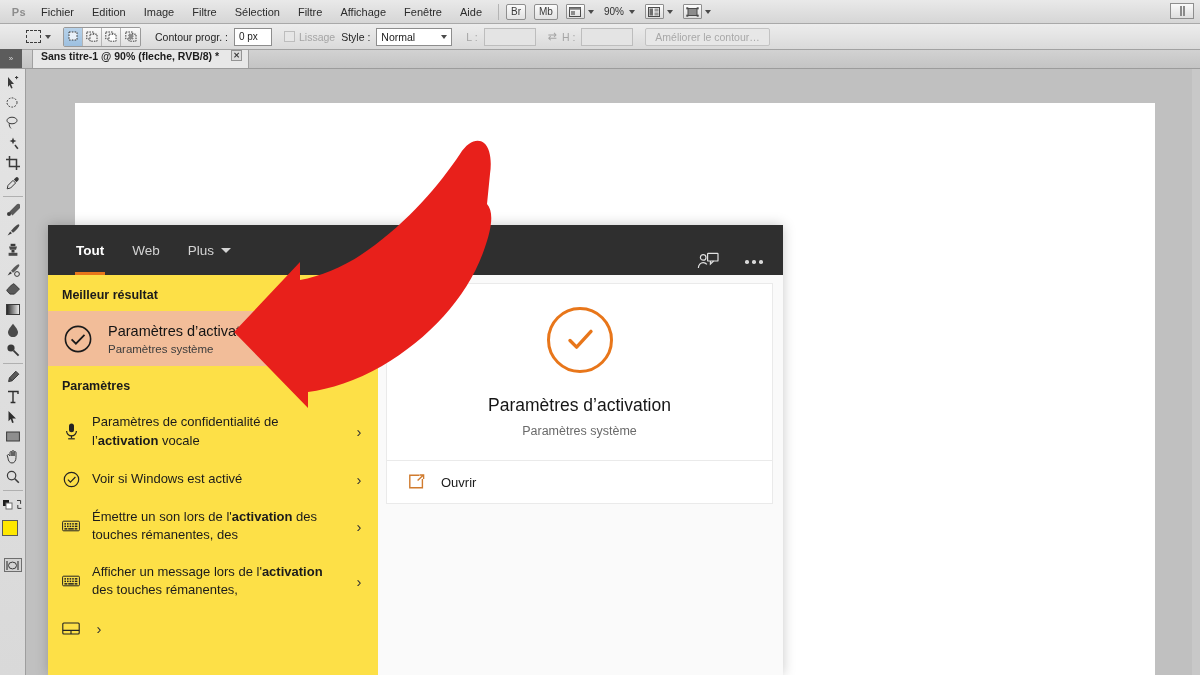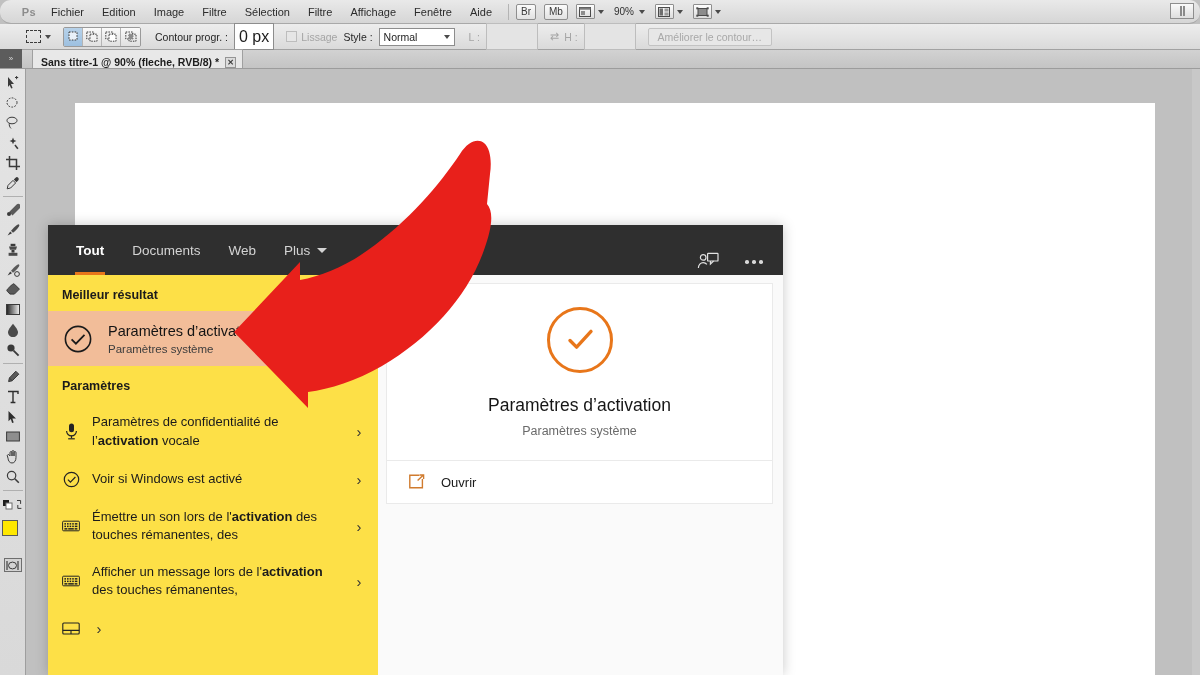--- a/index.html
+++ b/index.html
@@ -9,21 +9,21 @@
     font-family: "Liberation Sans", sans-serif;
     background: #c0c0c0;
   }
   #root { position: relative; width: 1200px; height: 675px; }
 
   
   .ps-menubar{
     position:absolute; left:0; top:0; width:1200px; height:24px;
     background:linear-gradient(#e9e9e9,#d6d6d6);
     border-bottom:1px solid #a9a9a9;
-    display:flex; align-items:center; padding-left:16px;border-radius:11px;
+    display:flex; align-items:center; padding-left:6px;
   }
   .ps-logo{
     width:26px;height:18px;display:flex;align-items:center;justify-content:center;
     color:#8c8c8c;font-weight:bold;font-size:11px;letter-spacing:0.5px;
   }
   .ps-menu-item{
     font-size:11px;color:#2b2b2b;padding:3px 9px;white-space:nowrap;
   }
   .ps-sep{width:1px;height:16px;background:#b4b4b4;margin:0 7px;}
   .ps-btnbox{
@@ -57,22 +57,22 @@
   }
   .opt-group{display:flex;border:1px solid #9a9a9a;border-radius:2px;overflow:hidden;margin-right:14px;}
   .opt-gbtn{
     width:19px;height:18px;background:linear-gradient(#fafafa,#e0e0e0);
     border-right:1px solid #b4b4b4;display:flex;align-items:center;justify-content:center;
   }
   .opt-gbtn:last-child{border-right:none;}
   .opt-gbtn.active{background:linear-gradient(#b7d2ea,#9dc0e0);}
   .opt-label{font-size:10.5px;color:#262626;margin-right:6px;white-space:nowrap;}
   .opt-input{
-    border:1px solid #8d8d8d;background:#fff;height:27px;min-width:38px;
-    font-size:16px;color:#1c1c1c;display:flex;align-items:center;padding:0 4px;margin-right:12px;
+    border:1px solid #8d8d8d;background:#fff;height:18px;min-width:38px;
+    font-size:10px;color:#1c1c1c;display:flex;align-items:center;padding:0 4px;margin-right:12px;
   }
   .opt-input.wide{min-width:52px;}
   .opt-input.disabled{background:#e4e4e4;border-color:#bdbdbd;}
   .opt-check{
     width:11px;height:11px;border:1px solid #bdbdbd;background:#e6e6e6;margin-right:4px;
   }
   .opt-dim{font-size:10.5px;color:#a5a5a5;margin-right:6px;}
   .opt-select{
     border:1px solid #8d8d8d;background:#fff;height:18px;width:76px;
     font-size:10.5px;color:#1c1c1c;display:flex;align-items:center;
@@ -92,22 +92,22 @@
     position:absolute;left:0;top:50px;width:1200px;height:19px;
     background:linear-gradient(#d2d2d2,#c4c4c4);border-bottom:1px solid #9c9c9c;
     display:flex;align-items:flex-end;
   }
   .ps-collapse{
     width:22px;height:19px;background:#5c5c5c;color:#d8d8d8;
     display:flex;align-items:center;justify-content:center;font-size:8px;
   }
   .ps-doctab{
     margin-left:10px;height:19px;background:#e8e8e8;border:1px solid #a0a0a0;border-bottom:none;
-    display:flex;align-items:flex-end;padding:0 6px 0 8px;font-size:10.5px;color:#1d1d1d;
-    font-weight:bold; gap:6px;
+    display:flex;align-items:flex-start;padding:0 6px 0 8px;font-size:10.5px;color:#1d1d1d;
+    font-weight:bold; gap:12px;
   }
   .ps-tabclose{
     width:11px;height:11px;border:1px solid #949494;background:#dcdcdc;
     font-size:8px;color:#3c3c3c;display:flex;align-items:center;justify-content:center;line-height:1;
   }
 
   
   .ps-tools{
     position:absolute;left:0;top:69px;width:26px;height:606px;
     background:linear-gradient(#e4e4e4,#d9d9d9);border-right:1px solid #9e9e9e;
@@ -487,23 +487,20 @@
         </svg>
     </div>
   </div>
 
   <div class="search-panel">
 
     <div class="sp-header">
       <div class="sp-tabs">
         <div class="sp-tab active">
           <span>Tout</span>
-        </div>
-        <div class="sp-tab">
-          <span>Documents</span>
         </div>
         <div class="sp-tab">
           <span>Web</span>
         </div>
         <div class="sp-tab">
           <span>Plus</span>
           <span class="dd"></span>
         </div>
       </div>
       <div class="sp-header-right">

